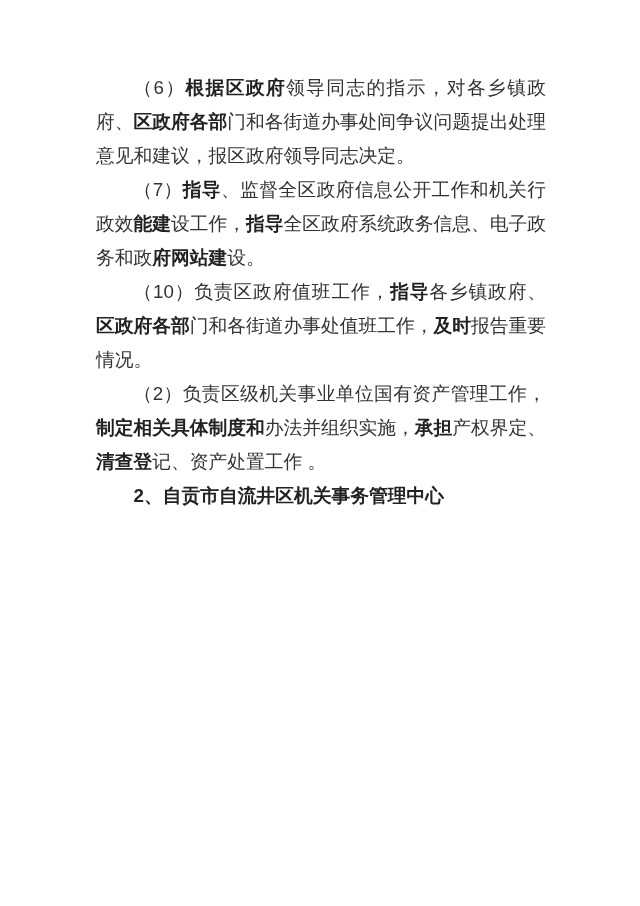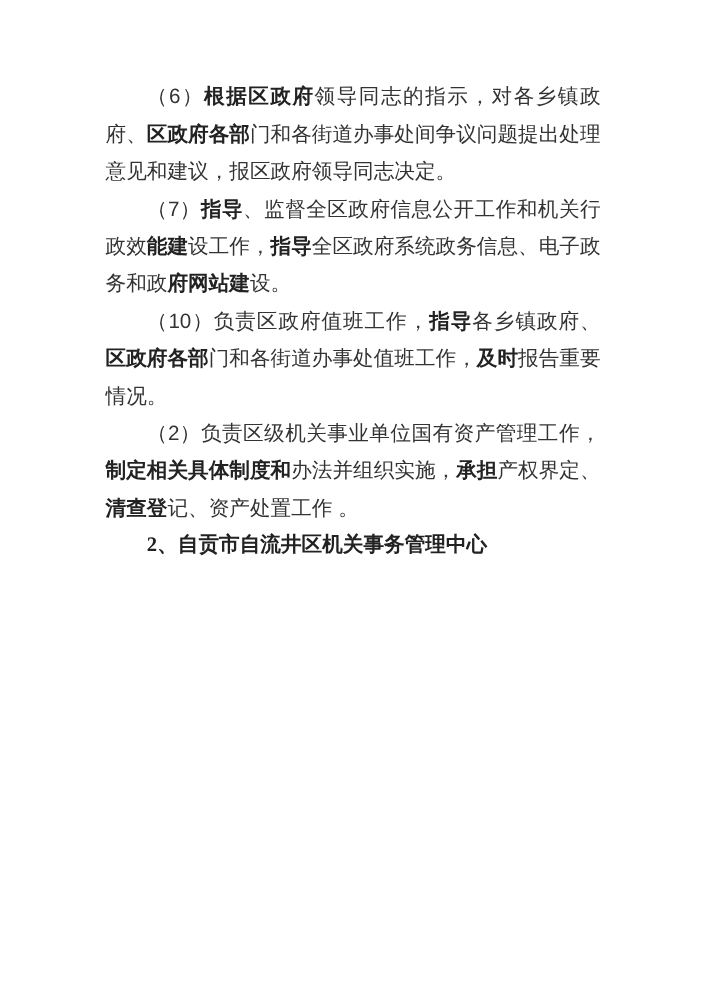--- a/index.html
+++ b/index.html
@@ -31,21 +31,20 @@
     padding: 0;
     text-indent: 2em;
   }
   .b {
     font-weight: bold;
     color: #222222;
   }
   .heading {
     font-weight: bold;
     color: #222222;
-    font-family: Liberation Serif, serif;
   }
   .footer {
     position: absolute;
     top: 842px;
     left: 0;
     width: 640px;
     text-align: center;
     font-family: "Liberation Serif", serif;
     font-size: 17px;
     color: #3a3a3a;

